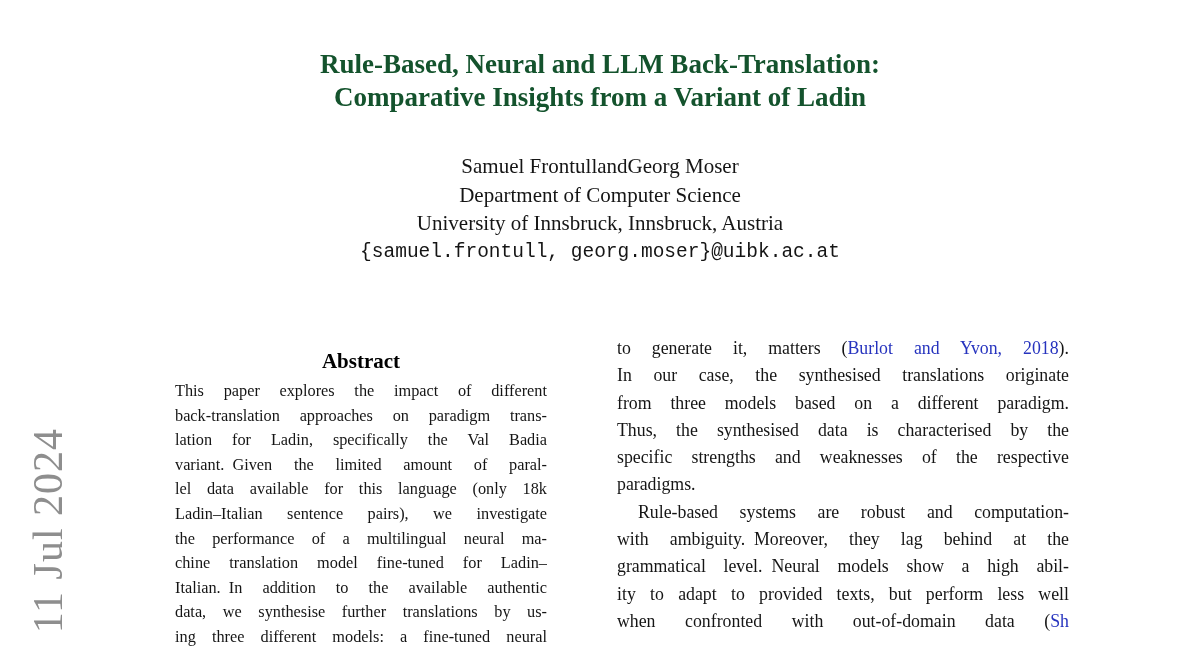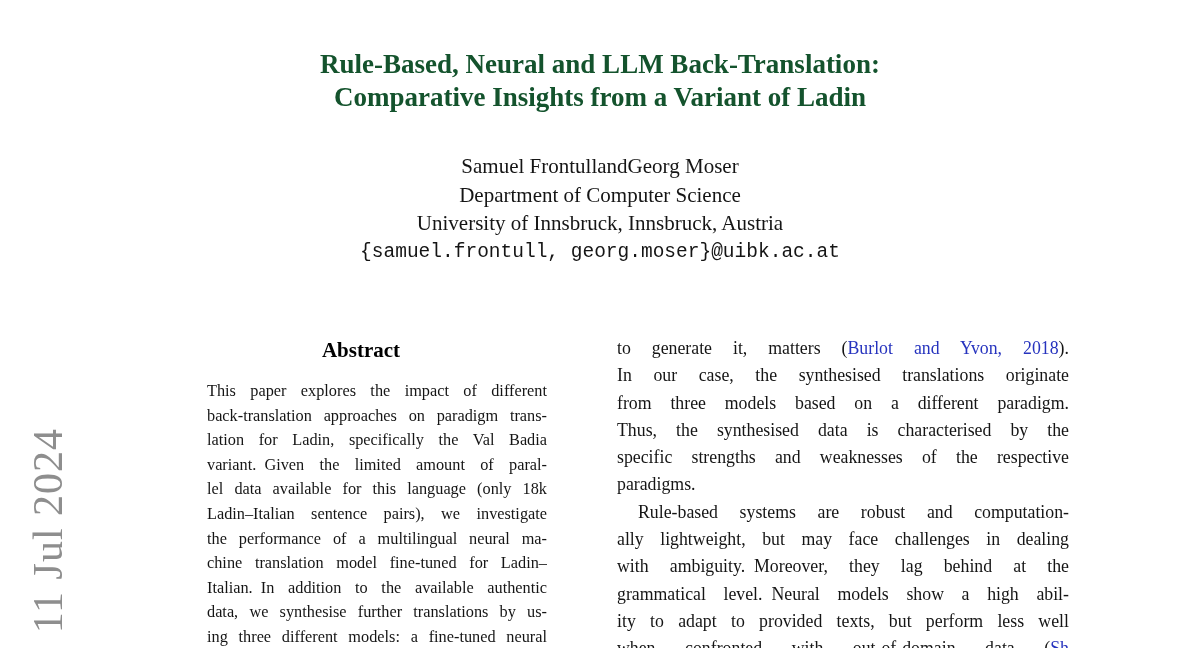--- a/index.html
+++ b/index.html
@@ -34,32 +34,31 @@
     text-align:center;font-size:21px;line-height:28.7px;
   }
   .authors .names{font-weight:normal;text-align:right;}
   .authors .sep{font-weight:normal;margin:0 0;}
   .authors .email{
     font-family:"Liberation Mono","DejaVu Sans Mono",monospace;
     font-size:19.5px;
   }
   
   .abs-head{
-    position:absolute;top:338px;left:175px;width:372px;
+    position:absolute;top:349px;left:175px;width:372px;
     text-align:center;font-weight:bold;font-size:21px;color:#000;
   }
   .abs-body{
     position:absolute;top:379px;left:175px;width:372px;
     font-size:16.3px;
   }
   .abs-body .ln{
     height:24.6px;line-height:24.6px;
     text-align:justify;text-align-last:justify;
     white-space:nowrap;
-    margin-left:32px;
   }
   
   .col2{
     position:absolute;top:335px;left:617px;width:452px;
     font-size:17.8px;
   }
   .col2 .ln{
     height:27.3px;line-height:27.3px;
     text-align:justify;text-align-last:justify;
     white-space:nowrap;
@@ -106,20 +105,19 @@
   </div>
 
   <div class="col2">
     <div class="ln"><span>to generate it, matters (</span><span class="cite">Burlot and Yvon, 2018</span><span>).</span></div>
     <div class="ln">In our case, the synthesised translations originate</div>
     <div class="ln">from three models based on a different paradigm.</div>
     <div class="ln">Thus, the synthesised data is characterised by the</div>
     <div class="ln">specific strengths and weaknesses of the respective</div>
     <div class="ln endpar">paradigms.</div>
     <div class="ln indent">Rule-based systems are robust and computation-</div>
-    <div class="ln">ally lightweight, but may face challenges in dealing</div>
     <div class="ln">with ambiguity. Moreover, they lag behind at the</div>
     <div class="ln">grammatical level. Neural models show a high abil-</div>
     <div class="ln">ity to adapt to provided texts, but perform less well</div>
     <div class="ln"><span>when confronted with out-of-domain data (</span><span class="cite">Sh</span></div>
   </div>
 
 </div>
 
 </body></html>

